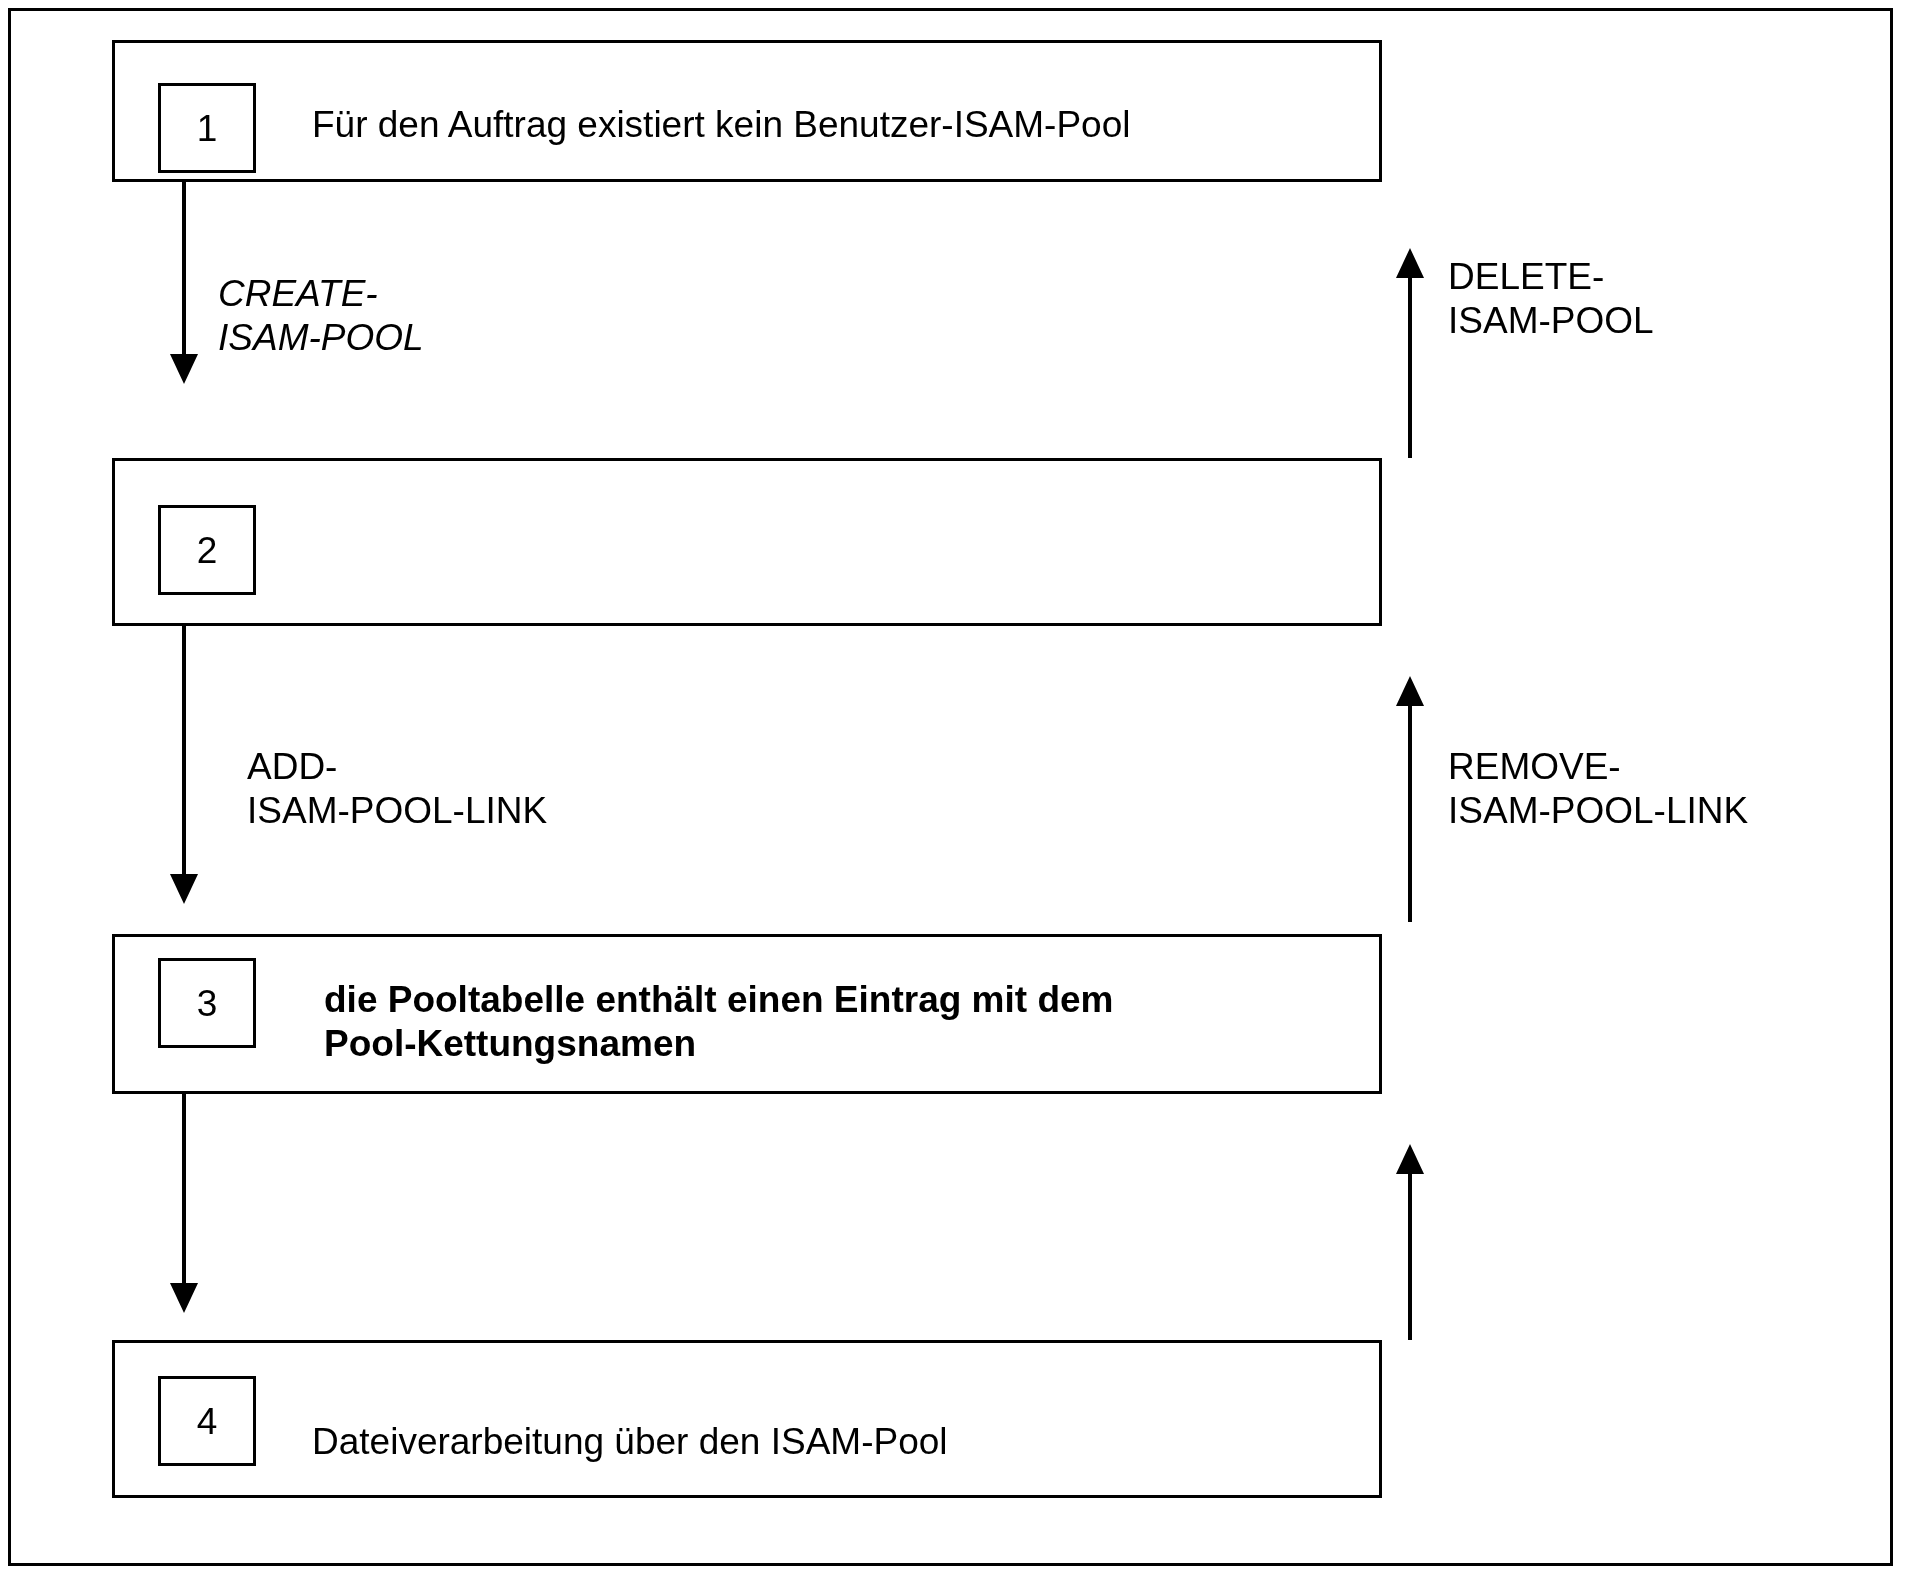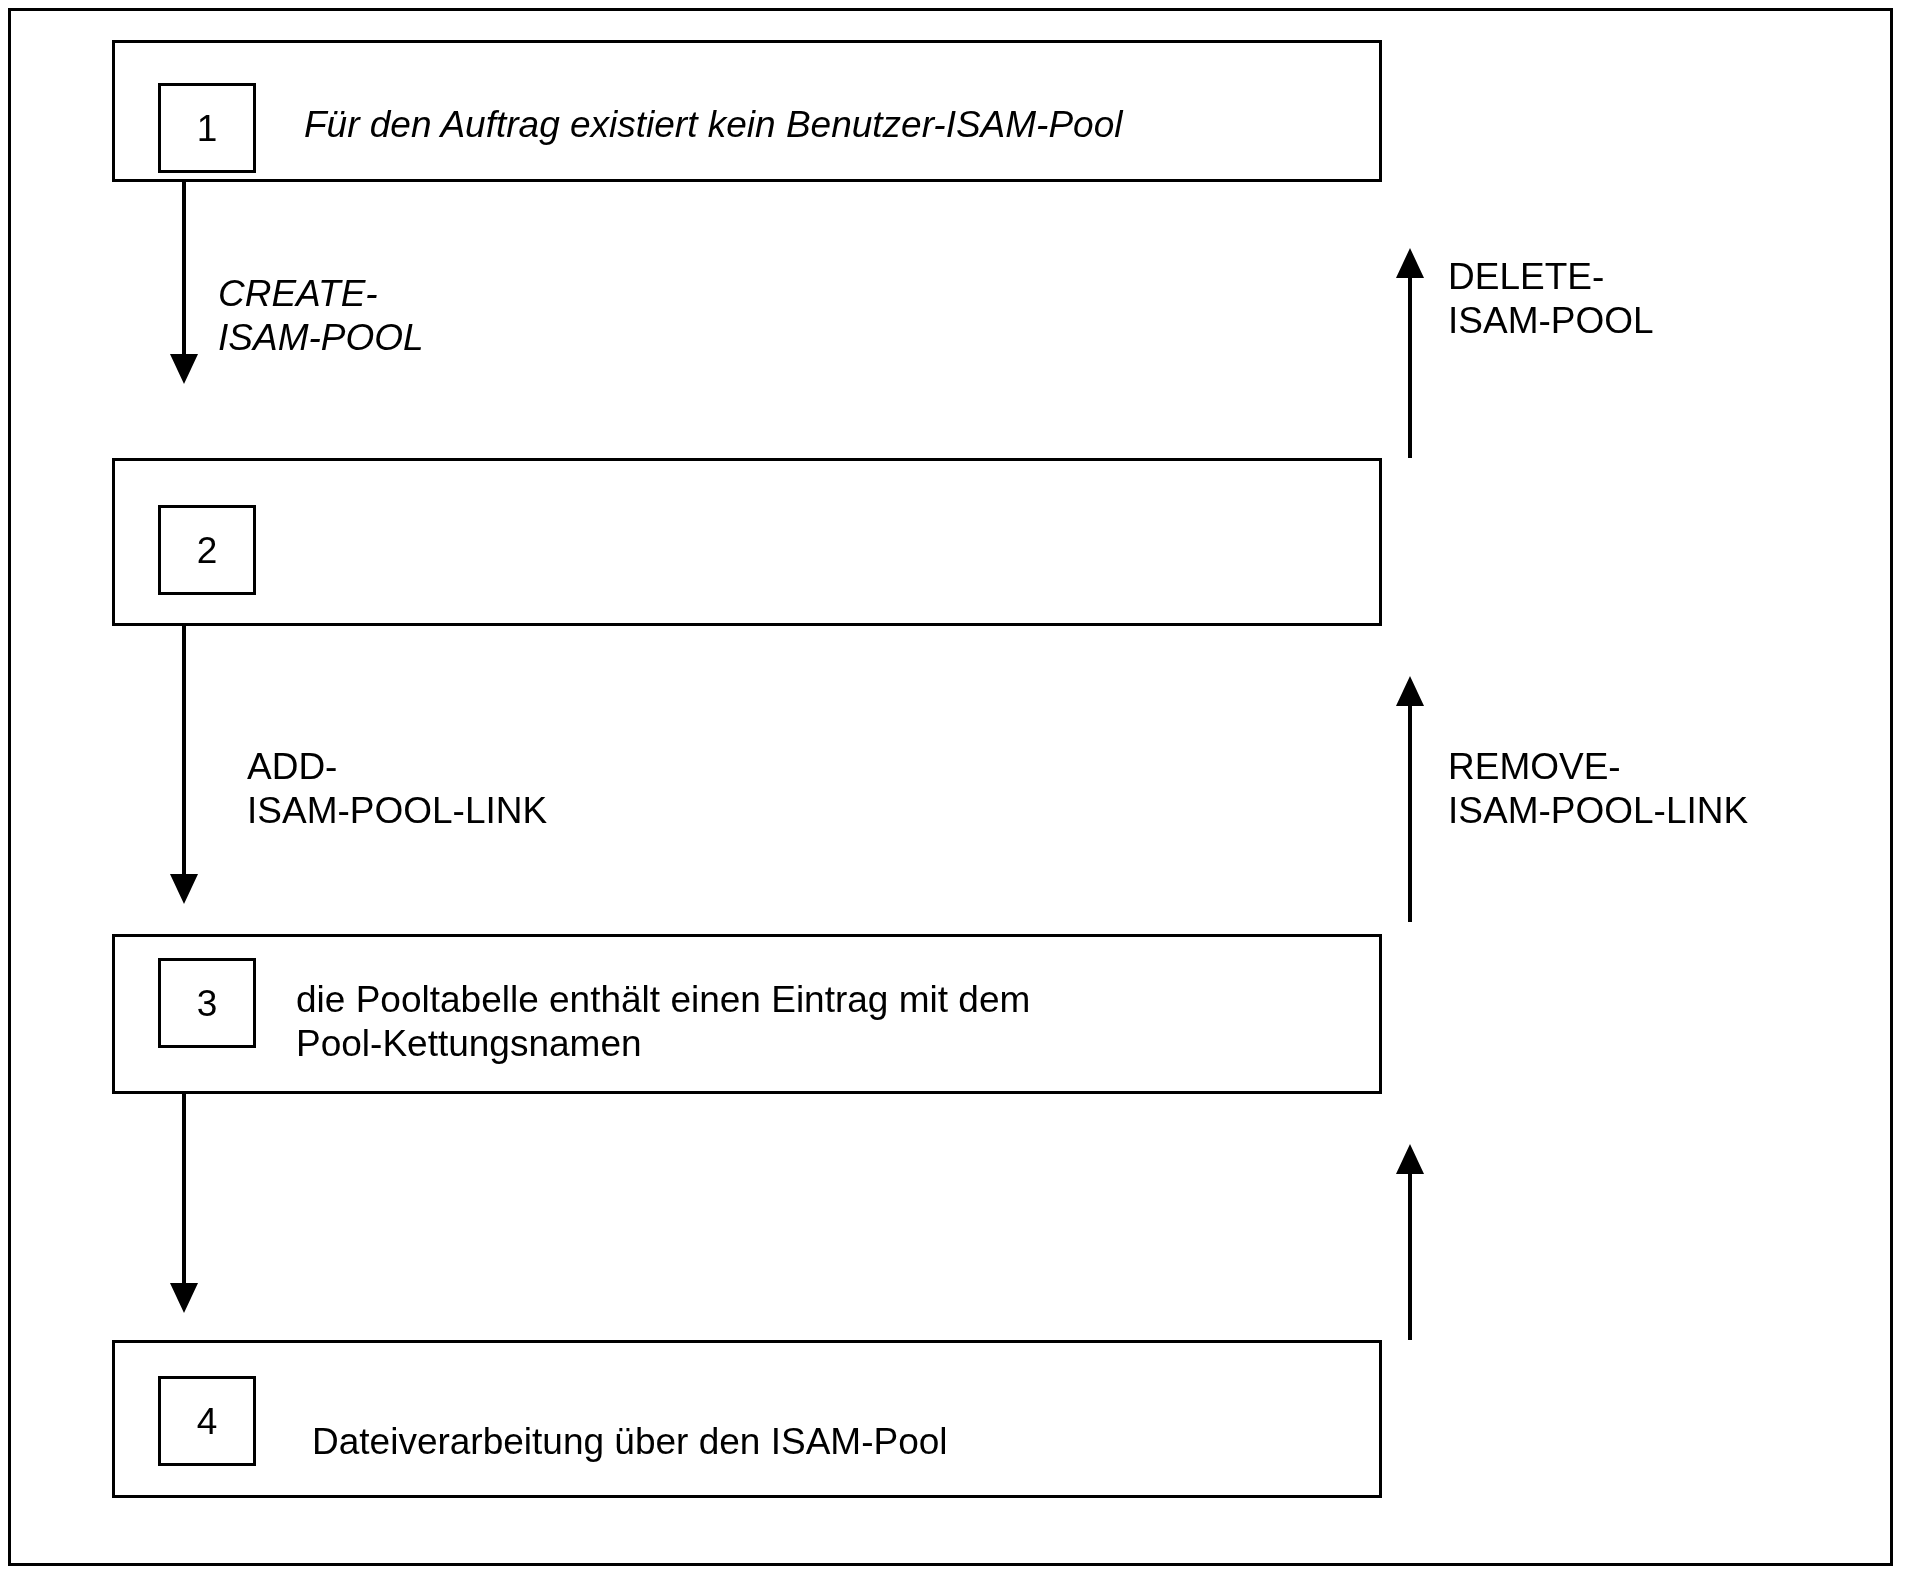--- a/index.html
+++ b/index.html
@@ -87,21 +87,21 @@
 </head>
 <body>
 
 <div id="canvas">
   <div class="outer-frame"></div>
 
   <div class="state-box" style="left:112px; top:40px; width:1270px; height:142px;"></div>
   <div class="state-num" style="left:158px; top:83px; width:98px; height:90px;">
     <span>1</span>
   </div>
-  <div class="state-text" style="left:304px; top:103px; width:1050px;font-style:italic;">Für den Auftrag existiert kein Benutzer-ISAM-Pool</div>
+  <div class="state-text" style="left:312px; top:103px; width:1050px;">Für den Auftrag existiert kein Benutzer-ISAM-Pool</div>
 
   <div class="arrow-line" style="left:182px; top:182px; height:178px;"></div>
   <div class="arrow-head-down" style="left:170px; top:354px;"></div>
   <div class="edge-label" style="left:218px; top:272px; width:420px;font-style:italic;">CREATE-
 ISAM-POOL</div>
 
   <div class="arrow-line" style="left:1408px; top:270px; height:188px;"></div>
   <div class="arrow-head-up" style="left:1396px; top:248px;"></div>
   <div class="edge-label" style="left:1448px; top:255px; width:430px;">DELETE-
 ISAM-POOL</div>
@@ -118,21 +118,21 @@
 
   <div class="arrow-line" style="left:1408px; top:700px; height:222px;"></div>
   <div class="arrow-head-up" style="left:1396px; top:676px;"></div>
   <div class="edge-label" style="left:1448px; top:745px; width:440px;">REMOVE-
 ISAM-POOL-LINK</div>
 
   <div class="state-box" style="left:112px; top:934px; width:1270px; height:160px;"></div>
   <div class="state-num" style="left:158px; top:958px; width:98px; height:90px;">
     <span>3</span>
   </div>
-  <div class="state-text" style="left:296px; top:978px; width:1050px;">die Pooltabelle enthält einen Eintrag mit dem
+  <div class="state-text" style="left:324px; top:978px; width:1050px;font-weight:bold;">die Pooltabelle enthält einen Eintrag mit dem
 Pool-Kettungsnamen</div>
 
   <div class="arrow-line" style="left:182px; top:1094px; height:196px;"></div>
   <div class="arrow-head-down" style="left:170px; top:1283px;"></div>
 
   <div class="arrow-line" style="left:1408px; top:1168px; height:172px;"></div>
   <div class="arrow-head-up" style="left:1396px; top:1144px;"></div>
 
   <div class="state-box" style="left:112px; top:1340px; width:1270px; height:158px;"></div>
   <div class="state-num" style="left:158px; top:1376px; width:98px; height:90px;">

